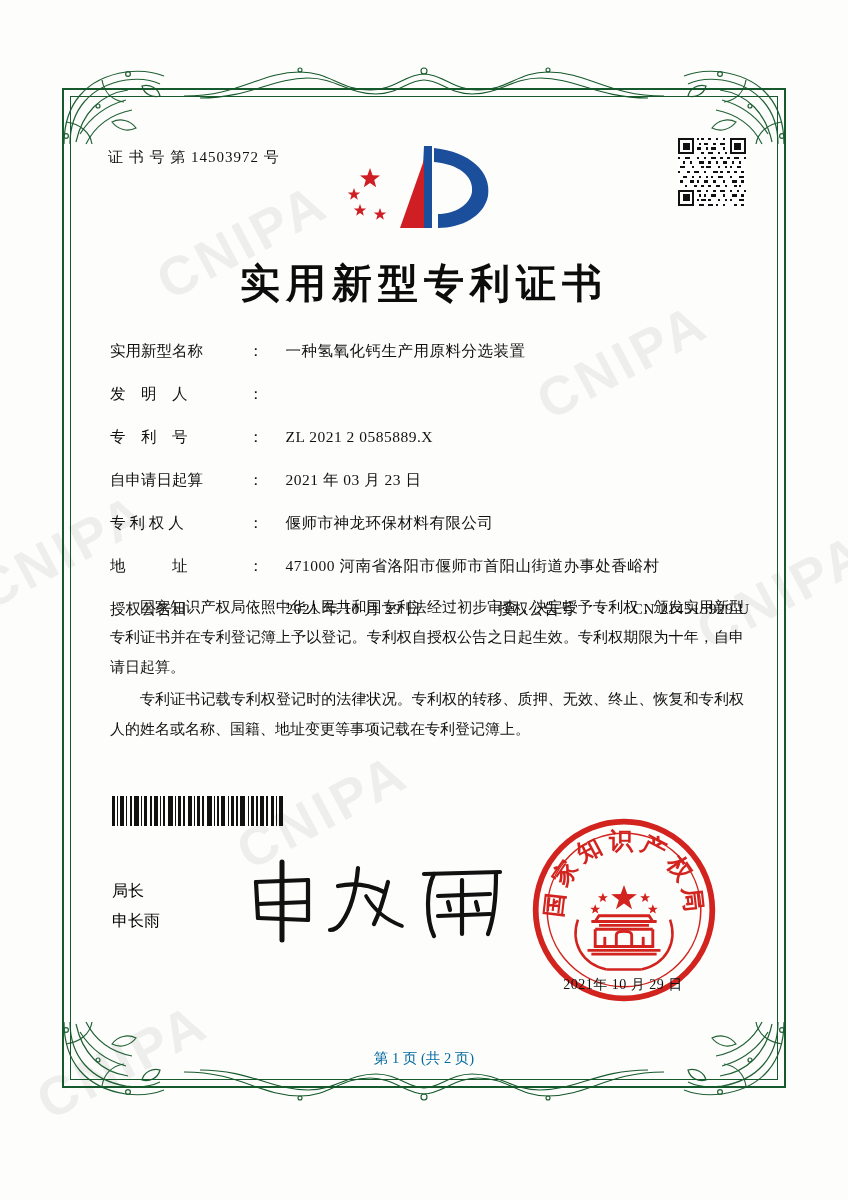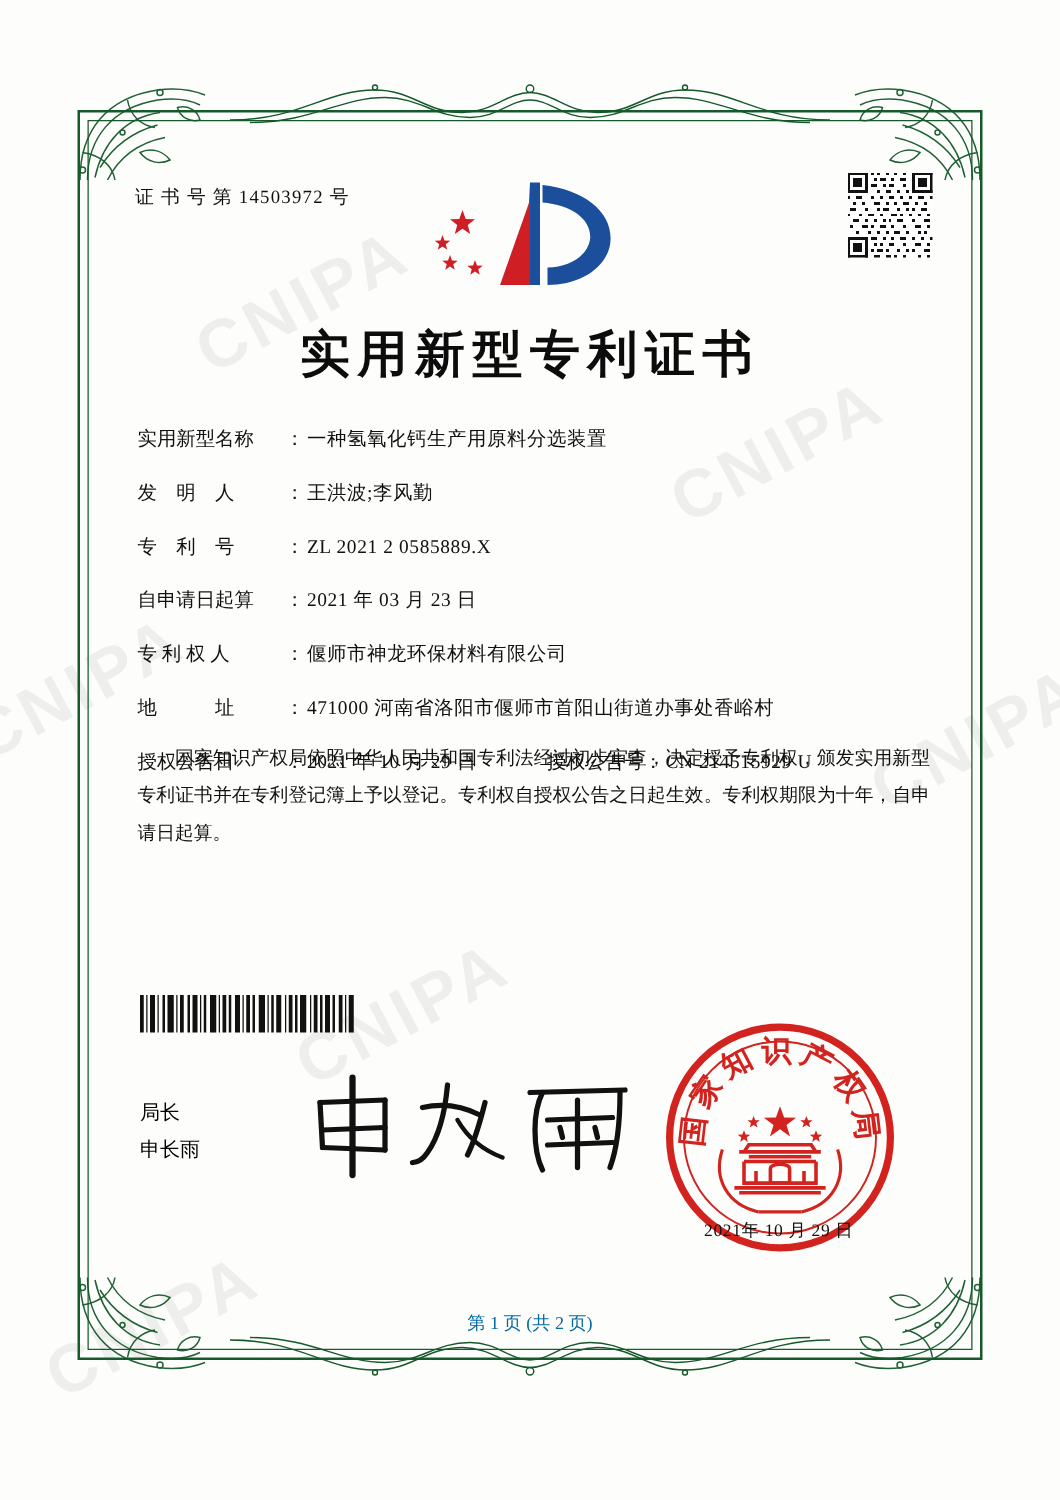--- a/index.html
+++ b/index.html
@@ -140,20 +140,21 @@
     left: 40px;
     top: 245px;
     right: 36px;
   }
   .frow {
     display: flex;
     align-items: baseline;
     margin-bottom: 22px;
     font-size: 15.5px;
     color: #111;
+    gap: 20px;
   }
   .flabel {
     width: 118px;
     flex: 0 0 118px;
     letter-spacing: 0px;
     white-space: nowrap;
   }
   .fcolon { margin-right: 2px; }
   .fvalue {
     flex: 1 1 auto;
@@ -499,21 +500,20 @@
 
     <div class="fields">
       <div class="frow">
         <span class="flabel">实用新型名称</span>
         <span class="fcolon">：</span>
         <span class="fvalue">一种氢氧化钙生产用原料分选装置</span>
       </div>
       <div class="frow">
         <span class="flabel">发　明　人</span>
         <span class="fcolon">：</span>
-        <span class="fvalue">王洪波;李风勤</span>
       </div>
       <div class="frow">
         <span class="flabel">专　利　号</span>
         <span class="fcolon">：</span>
         <span class="fvalue">ZL 2021 2 0585889.X</span>
       </div>
       <div class="frow">
         <span class="flabel">自申请日起算</span>
         <span class="fcolon">：</span>
         <span class="fvalue">2021 年 03 月 23 日</span>
@@ -534,20 +534,23 @@
         <span class="fvalue">2021 年 10 月 29 日</span>
         <span class="second-label">授权公告号</span>
         <span class="fcolon">：</span>
         <span class="fvalue">CN 214515929 U</span>
       </div>
     </div>
 
     <div class="para" id="para1">
       <span class="indent">国家知识产权局依照中华人民共和国专利法经过初步审查，决定授予专利权，颁发实用新型专利证书并在专利登记簿上予以登记。专利权自授权公告之日起生效。专利权期限为十年，自申请日起算。</span>
     </div>
+    <div class="para" id="para2">
+      <span class="indent">专利证书记载专利权登记时的法律状况。专利权的转移、质押、无效、终止、恢复和专利权人的姓名或名称、国籍、地址变更等事项记载在专利登记簿上。</span>
+    </div>
 
     <div class="barcode">
       <i style="width:3px"></i>
         <i style="width:2px;background:transparent"></i>
       <i style="width:1px"></i>
         <i style="width:2px;background:transparent"></i>
       <i style="width:4px"></i>
         <i style="width:2px;background:transparent"></i>
       <i style="width:1px"></i>
         <i style="width:3px;background:transparent"></i>

